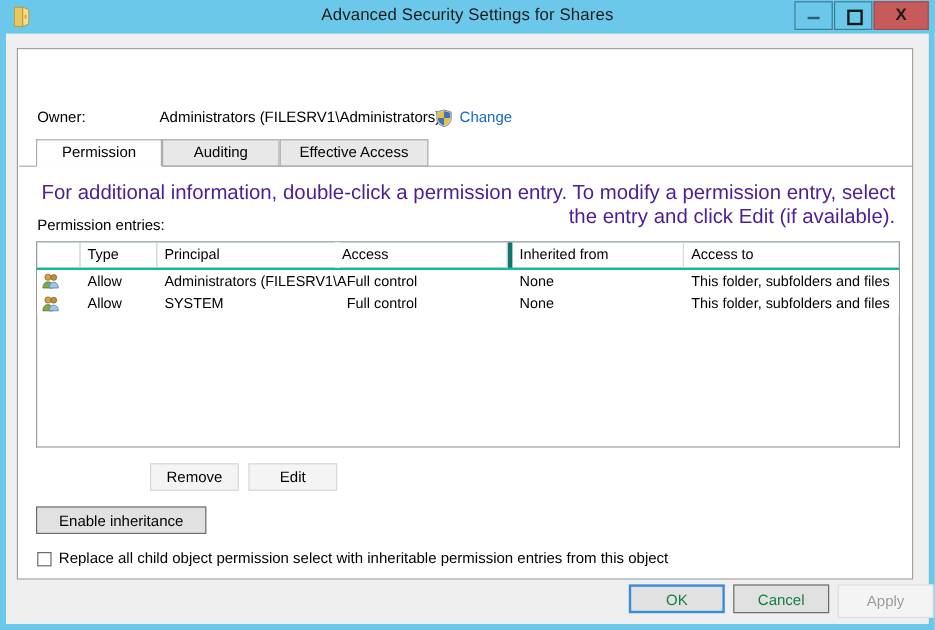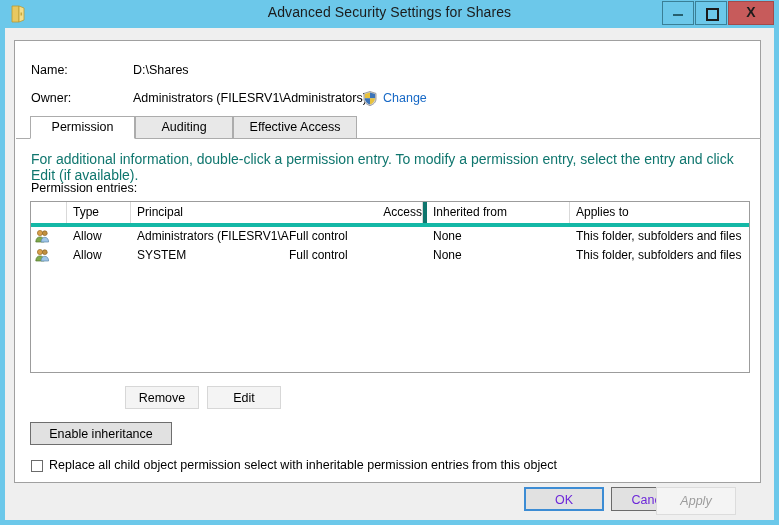--- a/index.html
+++ b/index.html
@@ -171,22 +171,23 @@
     height: 1px;
     background: #ACACAC;
     z-index: 1;
   }
 
   
   .info-text {
     position: absolute;
     left: 16px; top: 110px;
     width: 715px;
-    font-size: 14px;
-    color: #0f766e;
+    font-size: 17px;
+    color: #4c1d95;
+    text-align: right;
   }
   .entries-label {
     position: absolute;
     left: 16px; top: 140px;
     font-size: 12.5px;
     color: #000;
   }
 
   
   .listbox {
@@ -195,21 +196,21 @@
     width: 720px;
     height: 172px;
     background: #ffffff;
     border: 1px solid #9C9C9C;
     box-sizing: border-box;
   }
   .list-header {
     position: relative;
     height: 21px;
     background: #0f766e;
-    border-bottom: 4px solid #14b8a6;
+    border-bottom: 2px solid #14b8a6;
   }
   .hcell {
     position: absolute;
     top: 0;
     height: 21px;
     line-height: 20px;
     font-size: 12px;
     color: #000;
     padding-left: 6px;
     box-sizing: border-box;
@@ -289,31 +290,31 @@
   .checklabel {
     position: absolute;
     left: 18px; top: 0;
     white-space: nowrap;
     cursor: default;
   }
 
   
   #btn-ok     { left: 519px; top: 459px; width: 80px; height: 24px; }
   #btn-cancel { left: 606px; top: 459px; width: 80px; height: 24px; }
-  #btn-apply  { left: 651px; top: 459px; width: 80px; height: 28px; font-style: italic; }
+  #btn-apply  { left: 693px; top: 459px; width: 80px; height: 28px; }
   .footer-btn {
     position: absolute;
     box-sizing: border-box;
     font-size: 12.5px;
     font-family: "Liberation Sans", sans-serif;
     text-align: center;
     line-height: 22px;
     background: #E1E1E1;
     border: 1px solid #ADADAD;
-    color: #6d28d9;
+    color: #15803d;
     cursor: default;
   }
   .footer-btn.focus { border: 2px solid #3C8CD4; line-height: 20px; }
   .footer-btn.strong { border: 1px solid #6B6B6B; }
   .footer-btn.disabled { background: #F4F4F4; border-color: #DCDCDC; color: #9C9C9C; }
 </style>
 </head>
 <body>
 
 <div class="window">
@@ -337,24 +338,20 @@
       <div class="winbtn close">
         <span class="glyph-close">X</span>
       </div>
     </div>
   </div>
 
   <div class="body-area">
 
     <div class="panel">
 
-      <div class="field-row" id="name-row">
-        <span class="field-label">Name:</span>
-        <span class="field-value">D:\Shares</span>
-      </div>
 
       <div class="field-row" id="owner-row">
         <span class="field-label">Owner:</span>
         <span class="field-value">Administrators (FILESRV1\Administrators)</span>
         <span class="shield" style="left:332px;">
           <svg width="14" height="15" viewBox="0 0 14 15">
             <path d="M7,0.5 L13,2.4 L13,8 C13,11.3 10.4,13.5 7,14.6 C3.6,13.5 1,11.3 1,8 L1,2.4 Z" fill="#D6D6D6" stroke="#8B8B8B" stroke-width="0.8"></path>
             <path d="M7,1.4 L12.1,3 L12.1,7.3 L7,7.3 Z" fill="#3C74B8"></path>
             <path d="M1.9,3 L7,1.4 L7,7.3 L1.9,7.3 Z" fill="#E8C23C"></path>
             <path d="M1.9,7.3 L7,7.3 L7,13.6 C4.4,12.6 2.3,10.8 1.9,8.2 Z" fill="#3C74B8"></path>
@@ -373,23 +370,23 @@
 
       <div class="info-text">For additional information, double-click a permission entry. To modify a permission entry, select the entry and click Edit (if available).</div>
       <div class="entries-label">Permission entries:</div>
 
       <div class="listbox">
 
         <div class="list-header">
           <div class="hcell" style="left:0px;   width:36px;"></div>
           <div class="hcell" style="left:36px;  width:64px;">Type</div>
           <div class="hcell" style="left:100px; width:152px;">Principal</div>
-          <div class="hcell" style="left:248px; width:144px;text-align:right;">Access</div>
+          <div class="hcell" style="left:248px; width:144px;">Access</div>
           <div class="hcell" style="left:396px; width:143px;">Inherited from</div>
-          <div class="hcell" style="left:539px; width:179px; border-right:none;">Applies to</div>
+          <div class="hcell" style="left:539px; width:179px; border-right:none;">Access to</div>
         </div>
 
         <div class="row">
           <span class="grp-icon">
             <svg width="16" height="15" viewBox="0 0 16 15">
               <circle cx="5" cy="4" r="2.6" fill="#D9A04A" stroke="#9A6F28" stroke-width="0.7"></circle>
               <path d="M0.8,13 C0.8,9.6 2.6,7.9 5,7.9 C7.4,7.9 9.2,9.6 9.2,13 Z" fill="#7FA94B" stroke="#54772F" stroke-width="0.7"></path>
               <circle cx="9.8" cy="4.2" r="2.4" fill="#C08F3E" stroke="#8A6322" stroke-width="0.7"></circle>
               <path d="M6,13 C6,10 7.6,8.3 9.8,8.3 C12,8.3 13.6,10 13.6,13 Z" fill="#9FC7E8" stroke="#5C87AB" stroke-width="0.7"></path>
             </svg>

